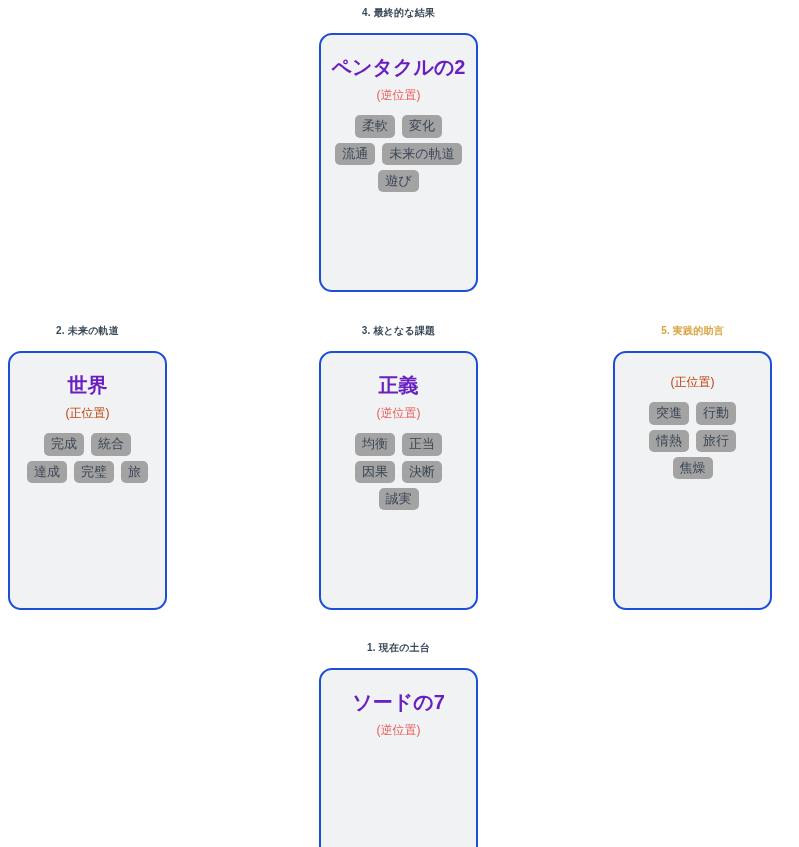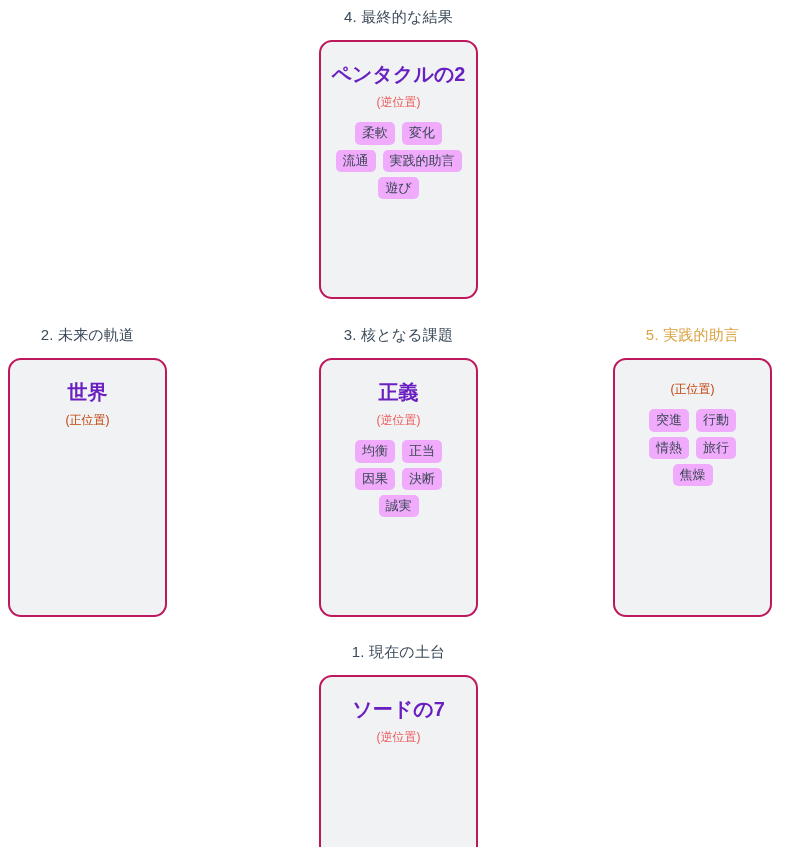--- a/index.html
+++ b/index.html
@@ -23,36 +23,36 @@
     align-items: center;
   }
   
   .pos-4 { left: 319px; top: 6px; }
   .pos-2 { left: 8px;  top: 324px; }
   .pos-3 { left: 319px; top: 324px; justify-content: space-between; }
   .pos-5 { left: 613px; top: 324px; }
   .pos-1 { left: 319px; top: 641px; }
 
   .position-label {
-    font-size: 15px;
-    font-weight: normal;
+    font-size: 10px;
+    font-weight: bold;
     color: #3b4a5a;
     letter-spacing: 0.2px;
     line-height: 1.4;
     text-align: center;
     margin-bottom: 13px;
     white-space: nowrap;
   }
   .position-label.accent { color: #d9a441; }
 
   .card {
     width: 159px;
     height: 259px;
     background: #f1f2f4;
-    border: 2px solid #be185d;
+    border: 2px solid #1d4ed8;
     border-radius: 13px;
     padding: 14px 10px 10px 10px;
     display: flex;
     flex-direction: column;
     align-items: center;
     overflow: hidden;
   }
 
   .card-title {
     font-size: 20px;
@@ -75,21 +75,21 @@
 
   .keywords {
     display: flex;
     flex-wrap: wrap;
     justify-content: center;
     gap: 5px 7px;
     width: 100%;
     padding: 0 2px;
   }
   .keyword {
-    background: #f0abfc;
+    background: #a3a3a3;
     color: #3b4654;
     font-size: 13px;
     line-height: 1.25;
     border-radius: 5px;
     padding: 3px 7px;
     white-space: nowrap;
   }
 </style>
 </head>
 <body>
@@ -98,31 +98,38 @@
 
   <div class="cell pos-4">
     <div class="position-label">4. 最終的な結果</div>
     <div class="card">
       <div class="card-title">ペンタクルの2</div>
       <div class="card-orientation orient-reversed">(逆位置)</div>
       <div class="keywords">
         <span class="keyword">柔軟</span>
         <span class="keyword">変化</span>
         <span class="keyword">流通</span>
-        <span class="keyword">実践的助言</span>
+        <span class="keyword">未来の軌道</span>
         <span class="keyword">遊び</span>
       </div>
     </div>
   </div>
 
   <div class="cell pos-2">
     <div class="position-label">2. 未来の軌道</div>
     <div class="card">
       <div class="card-title">世界</div>
       <div class="card-orientation orient-upright">(正位置)</div>
+      <div class="keywords">
+        <span class="keyword">完成</span>
+        <span class="keyword">統合</span>
+        <span class="keyword">達成</span>
+        <span class="keyword">完璧</span>
+        <span class="keyword">旅</span>
+      </div>
     </div>
   </div>
 
   <div class="cell pos-3">
     <div class="position-label">3. 核となる課題</div>
     <div class="card">
       <div class="card-title">正義</div>
       <div class="card-orientation orient-reversed">(逆位置)</div>
       <div class="keywords">
         <span class="keyword">均衡</span>

